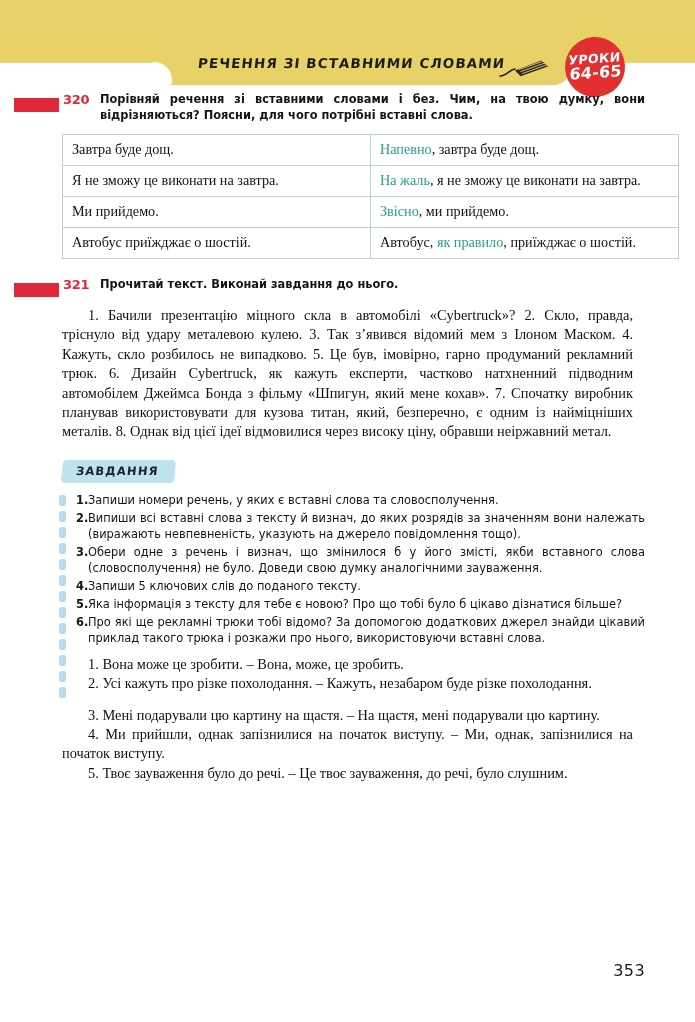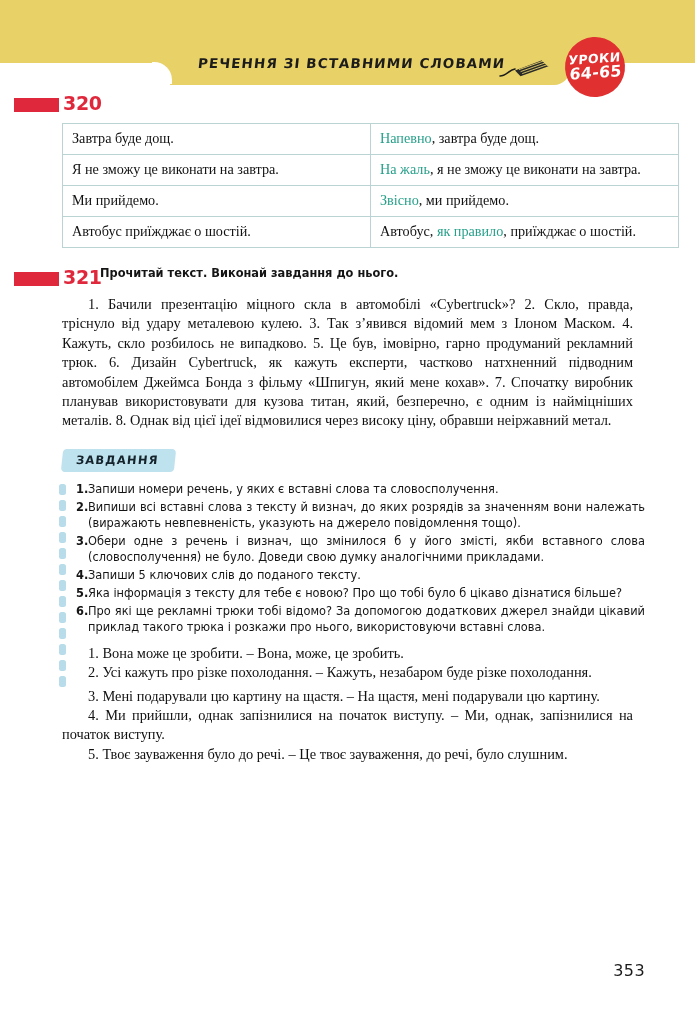--- a/index.html
+++ b/index.html
@@ -130,21 +130,21 @@
     width: 45px;
     height: 14px;
     background: #e0283c;
   }
   .ex-num {
     position: absolute;
     left: 63px;
     top: 0px;
     font-family: "DejaVu Sans", sans-serif;
     font-weight: 700;
-    font-size: 19px;
+    font-size: 13px;
     color: #e0283c;
     letter-spacing: -0.3px;
   }
   .ex-instr {
     font-family: "DejaVu Sans", sans-serif;
     font-weight: 700;
     font-size: 11.4px;
     line-height: 15.5px;
     color: #151515;
     text-align: justify;
@@ -282,20 +282,21 @@
     <span class="lb-bot">64-65</span>
   </div>
 </div>
 
 <div class="page">
 
   
   <div class="ex-head">
     <div class="ex-bar"></div>
     <div class="ex-num">320</div>
+    <div class="ex-instr">Порівняй речення зі вставними словами і без. Чим, на твою думку, вони відрізняються? Поясни, для чого потрібні вставні слова.</div>
   </div>
 
   <table class="cmp-table">
     <tbody>
       <tr>
         <td class="col-a">Завтра буде дощ.</td>
         <td class="col-b"><span></span><span class="hl">Напевно</span><span>, завтра буде дощ.</span></td>
       </tr>
       <tr>
         <td class="col-a">Я не зможу це виконати на завтра.</td>
@@ -343,39 +344,39 @@
     <div class="task-row">
       <div class="task-num">1.</div>
       <div class="task-text">Запиши номери речень, у яких є вставні слова та словосполучення.</div>
     </div>
     <div class="task-row">
       <div class="task-num">2.</div>
       <div class="task-text">Випиши всі вставні слова з тексту й визнач, до яких розрядів за значенням вони належать (виражають невпевненість, указують на джерело повідомлення тощо).</div>
     </div>
     <div class="task-row">
       <div class="task-num">3.</div>
-      <div class="task-text">Обери одне з речень і визнач, що змінилося б у його змісті, якби вставного слова (словосполучення) не було. Доведи свою думку аналогічними прикладами.</div>
+      <div class="task-text">Обери одне з речень і визнач, що змінилося б у його змісті, якби вставного слова (словосполучення) не було. Доведи свою думку аналогічними зауваження.</div>
     </div>
     <div class="task-row">
       <div class="task-num">4.</div>
       <div class="task-text">Запиши 5 ключових слів до поданого тексту.</div>
     </div>
     <div class="task-row">
       <div class="task-num">5.</div>
       <div class="task-text">Яка інформація з тексту для тебе є новою? Про що тобі було б цікаво дізнатися більше?</div>
     </div>
     <div class="task-row">
       <div class="task-num">6.</div>
       <div class="task-text">Про які ще рекламні трюки тобі відомо? За допомогою додаткових джерел знайди цікавий приклад такого трюка і розкажи про нього, використовуючи вставні слова.</div>
     </div>
   </div>
 
   
 
   <div class="body-text">1. Вона може це зробити. – Вона, може, це зробить.</div>
   <div class="body-text" style="margin-top:0;">2. Усі кажуть про різке похолодання. – Кажуть, незабаром буде різке похолодання.</div>
-  <div class="body-text" style="margin-top:4px;">3. Мені подарували цю картину на щастя. – На щастя, мені подарували цю картину.</div>
+  <div class="body-text" style="margin-top:12px;">3. Мені подарували цю картину на щастя. – На щастя, мені подарували цю картину.</div>
   <div class="body-text" style="margin-top:0;font-family:Liberation Serif, serif;">4. Ми прийшли, однак запізнилися на початок виступу. – Ми, однак, запізнилися на початок виступу.</div>
   <div class="body-text" style="margin-top:0;">5. Твоє зауваження було до речі. – Це твоє зауваження, до речі, було слушним.</div>
 
 </div>
 
 <div class="page-number">353</div>
 
 </body></html>

